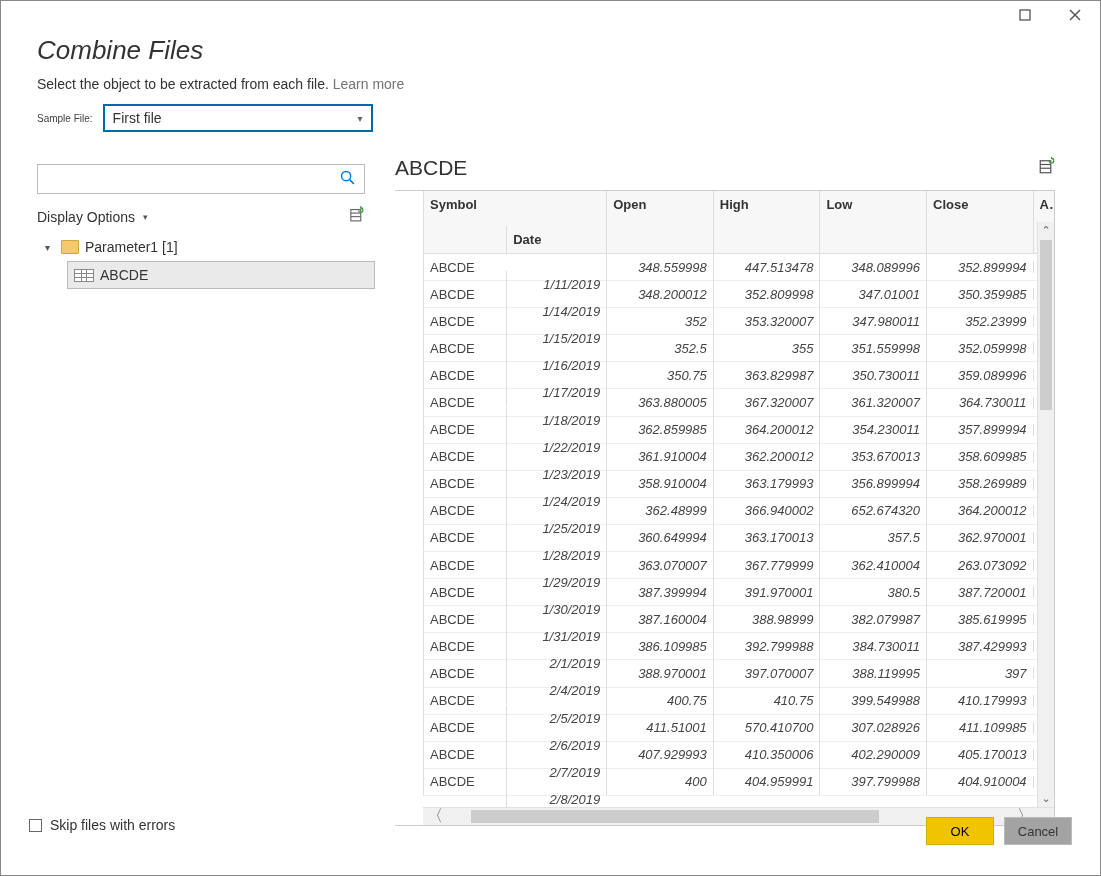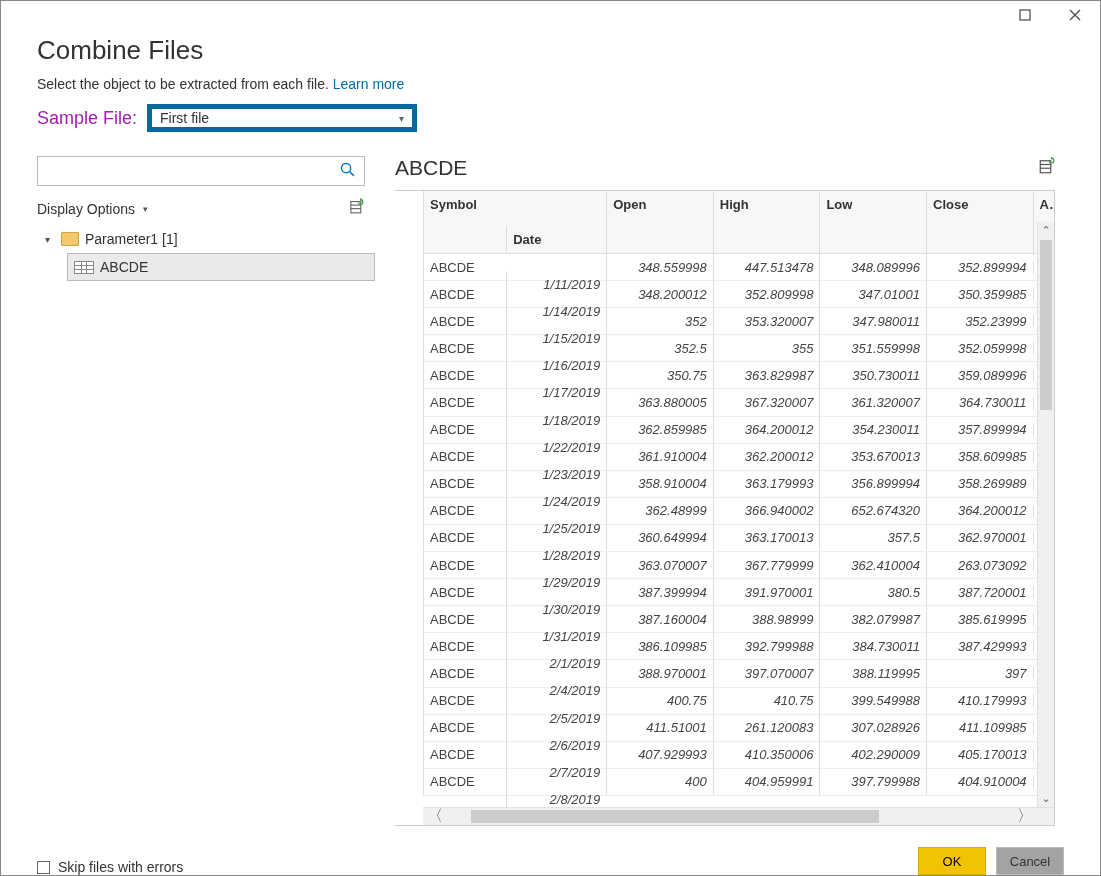--- a/index.html
+++ b/index.html
@@ -20,28 +20,28 @@
     align-items: center;
     padding-right: 4px;
     gap: 8px;
   }
   .titlebar .win-btn {
     width: 42px; height: 24px;
     display:flex;align-items:center;justify-content:center;
     color:#333; font-size:14px;
   }
   .content { padding: 6px 36px 0 36px; }
-  .dlg-title { font-size: 26px; font-weight: 400; color:#333; margin-bottom:10px; }
+  .dlg-title { font-size: 26px; font-weight: 400; color:#333; margin-bottom:10px;font-style:italic; }
   .subtitle { font-size: 14px; color:#333; margin-bottom:12px;}
-  .subtitle .link { color:#0369a1; cursor:pointer; }
+  .subtitle .link { color:#737373; cursor:pointer; }
   .sample-row { display:flex; align-items:center; gap:10px; margin-bottom:24px;}
-  .sample-row .lbl { font-size:18px; color:#a21caf;}
-  .dd { width:270px; height:28px; border:5px solid #0369a1; display:flex; align-items:center; justify-content:space-between; padding:0 8px; font-size:14px; color:#333; background:#fff;}
+  .sample-row .lbl { font-size:10px; color:#404040;}
+  .dd { width:270px; height:28px; border:2px solid #0369a1; display:flex; align-items:center; justify-content:space-between; padding:0 8px; font-size:14px; color:#333; background:#fff;}
   .main { display:flex; gap:20px; }
-  .left { width:338px; }
+  .left { width:338px;margin-top:8px; }
   .right { flex:1; position:relative; }
   .search { width:328px; height:30px; border:1px solid #bbb; display:flex; align-items:center; justify-content:flex-end; padding:0 8px; background:#fff;}
   .search svg { width:17px;height:17px;stroke:#0078d4;fill:none;stroke-width:2;}
   .disp-row { display:flex; align-items:center; justify-content:space-between; width:328px; margin-top:12px; margin-bottom:6px;}
   .disp-row .disp-lbl { font-size:14px; color:#333; display:flex; align-items:center; gap:4px;}
   .chev::after { content:"▾"; font-size:9px; color:#555; margin-left:4px;}
   .tree { width:328px; font-size:14px;}
   .tree-row { display:flex; align-items:center; height:28px; gap:6px; padding-left:8px;}
   .tree-row.selected { background:#eaeaea; border:1px solid #bbb; width:308px; margin-left:30px; padding-left:6px;}
   .arrow { font-size:10px; color:#555; width:10px;}
@@ -61,21 +61,21 @@
   .grid-row { display:flex; font-size:13px; color:#444; border-bottom:1px solid #eee; height:27.1px; align-items:center;}
   .grid-row .c-date, .grid-row .c-num { font-style:italic; }
   .vscroll { position:absolute; right:0; top:31px; bottom:18px; width:17px; background:#f0f0f0; border-left:1px solid #e1e1e1;}
   .vscroll .thumb{position:absolute;left:2px;right:2px;top:18px;height:170px;background:#ccc;}
   .vscroll .up{position:absolute;top:0;left:0;right:0;height:17px;display:flex;align-items:center;justify-content:center;color:#666;font-size:11px;}
   .vscroll .dn{position:absolute;bottom:0;left:0;right:0;height:17px;display:flex;align-items:center;justify-content:center;color:#666;font-size:11px;}
   .hscroll { height:18px; background:#f0f0f0; border-top:1px solid #e1e1e1; position:relative;}
   .hscroll .lft{position:absolute;left:0;top:0;bottom:0;width:24px;display:flex;align-items:center;justify-content:center;color:#666;}
   .hscroll .rgt{position:absolute;right:17px;top:0;bottom:0;width:24px;display:flex;align-items:center;justify-content:center;color:#666;}
   .hscroll .thumb{position:absolute;left:48px;width:408px;top:2px;bottom:2px;background:#ccc;}
-  .footer { position:absolute; bottom:0; left:0; right:0; height:58px; padding:0 36px; display:flex; align-items:flex-end; justify-content:space-between;}
+  .footer { position:absolute; bottom:0; left:0; right:0; height:58px; padding:0 28px; display:flex; align-items:flex-start; justify-content:space-between;}
   .skip { display:flex; align-items:center; gap:8px; font-size:14px; color:#333;}
   .cb { width:13px; height:13px; border:1px solid #666; background:#fff;}
   .btns { display:flex; gap:10px;}
   .btn { min-width:68px; height:28px; border:1px solid #bbb; background:#a3a3a3; font-size:13px; display:flex; align-items:center; justify-content:center; cursor:pointer;}
   .btn.primary { background:#f0c400; border-color:#d6ad00; color:#000000;}
   .small-ico svg{width:17px;height:17px;fill:none;stroke:#666;stroke-width:1.6;}
 </style>
 </head>
 <body>
 
@@ -317,21 +317,21 @@
               <div class="col c-num">400.75</div>
               <div class="col c-num">410.75</div>
               <div class="col c-num">399.549988</div>
               <div class="col c-num">410.179993</div>
               <div class="col c-ad"></div>
             </div>
             <div class="grid-row">
               <div class="col c-sym">ABCDE</div>
               <div class="col c-date">2/6/2019</div>
               <div class="col c-num">411.51001</div>
-              <div class="col c-num">261.120083</div>
+              <div class="col c-num">570.410700</div>
               <div class="col c-num">307.028926</div>
               <div class="col c-num">411.109985</div>
               <div class="col c-ad"></div>
             </div>
             <div class="grid-row">
               <div class="col c-sym">ABCDE</div>
               <div class="col c-date">2/7/2019</div>
               <div class="col c-num">407.929993</div>
               <div class="col c-num">410.350006</div>
               <div class="col c-num">402.290009</div>

